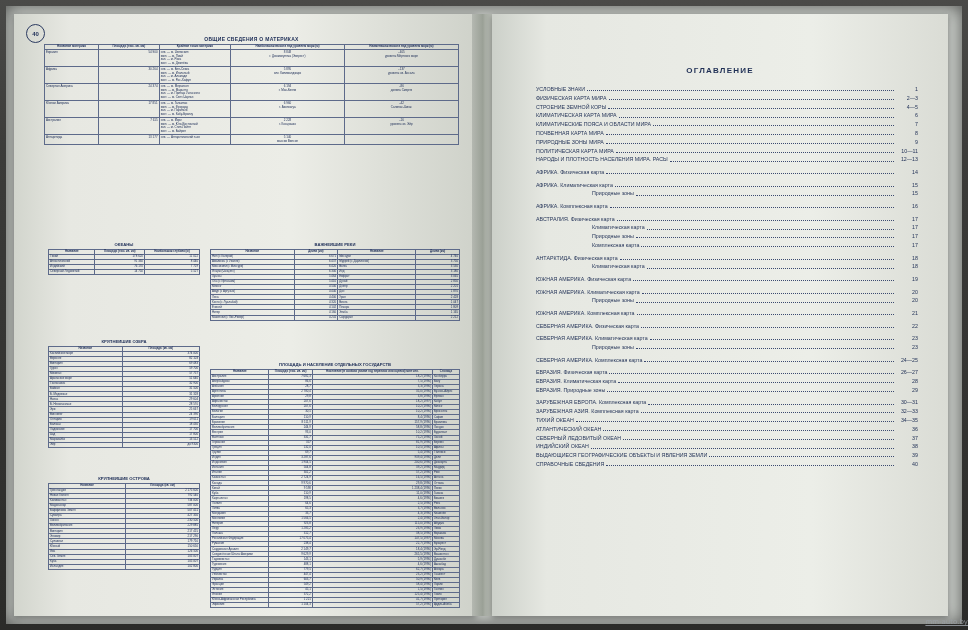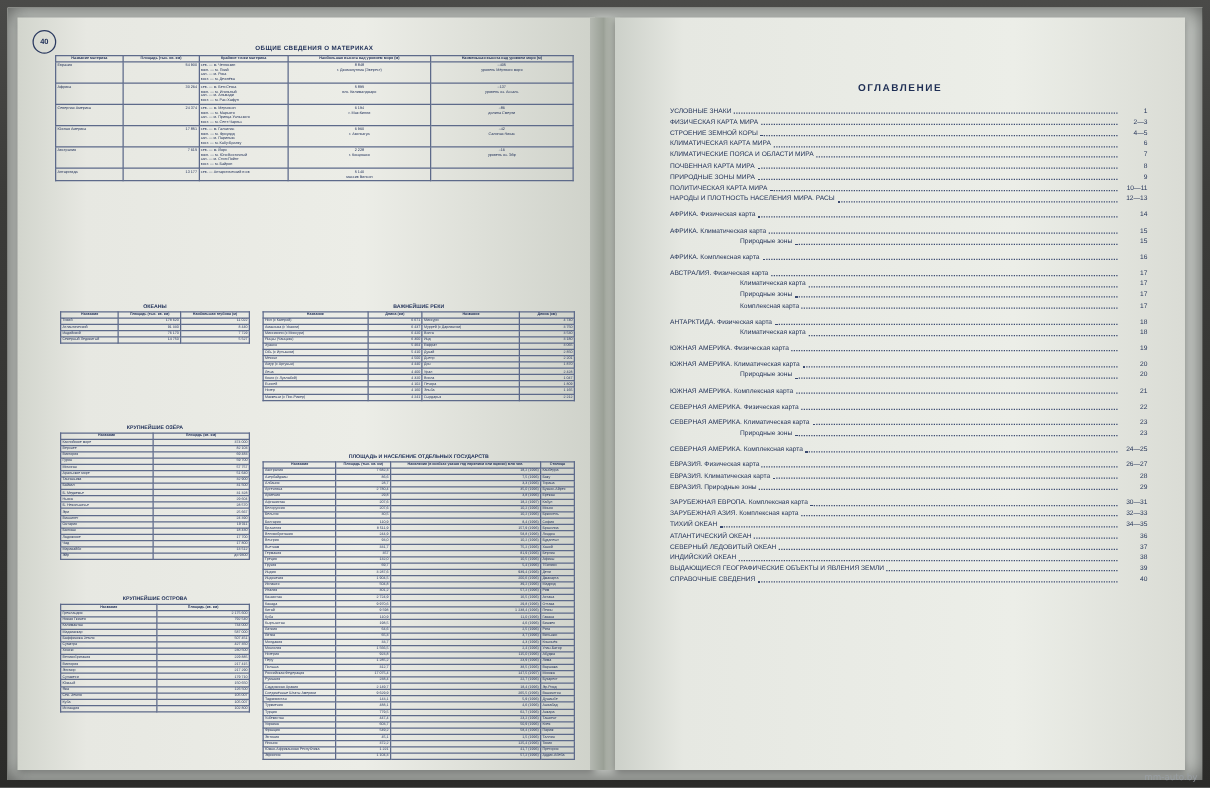--- a/index.html
+++ b/index.html
@@ -72,22 +72,22 @@
   }
   .toc{position:absolute;left:44px;right:30px;top:72px;font-size:5.3px;}
   .toc-row{display:flex;align-items:flex-end;margin-bottom:2.2px;line-height:1.25;}
   .toc-row .lbl{white-space:nowrap;}
   .toc-row .dots{flex:1;border-bottom:0.6px dotted #3b4a70;margin:0 2px 1.4px 2px;height:0;}
   .toc-row .pg{white-space:nowrap;min-width:22px;text-align:right;}
   .toc-row.gap{margin-top:6px;}
   .toc-row.sub{padding-left:56px;}
 
   .watermark{
-    position:absolute;right:10px;bottom:4px;font-size:7px;color:#9aa0a6;
-    font-family:"DejaVu Sans", sans-serif;opacity:.85;
+    position:absolute;right:0;bottom:4px;font-size:7px;color:#9aa0a6;
+    font-family:"DejaVu Sans", sans-serif;opacity:.85;text-decoration:underline;
   }
 </style>
 </head>
 <body>
 
 <div id="page">
   <div class="surround"></div>
 
   <div class="book">
 

